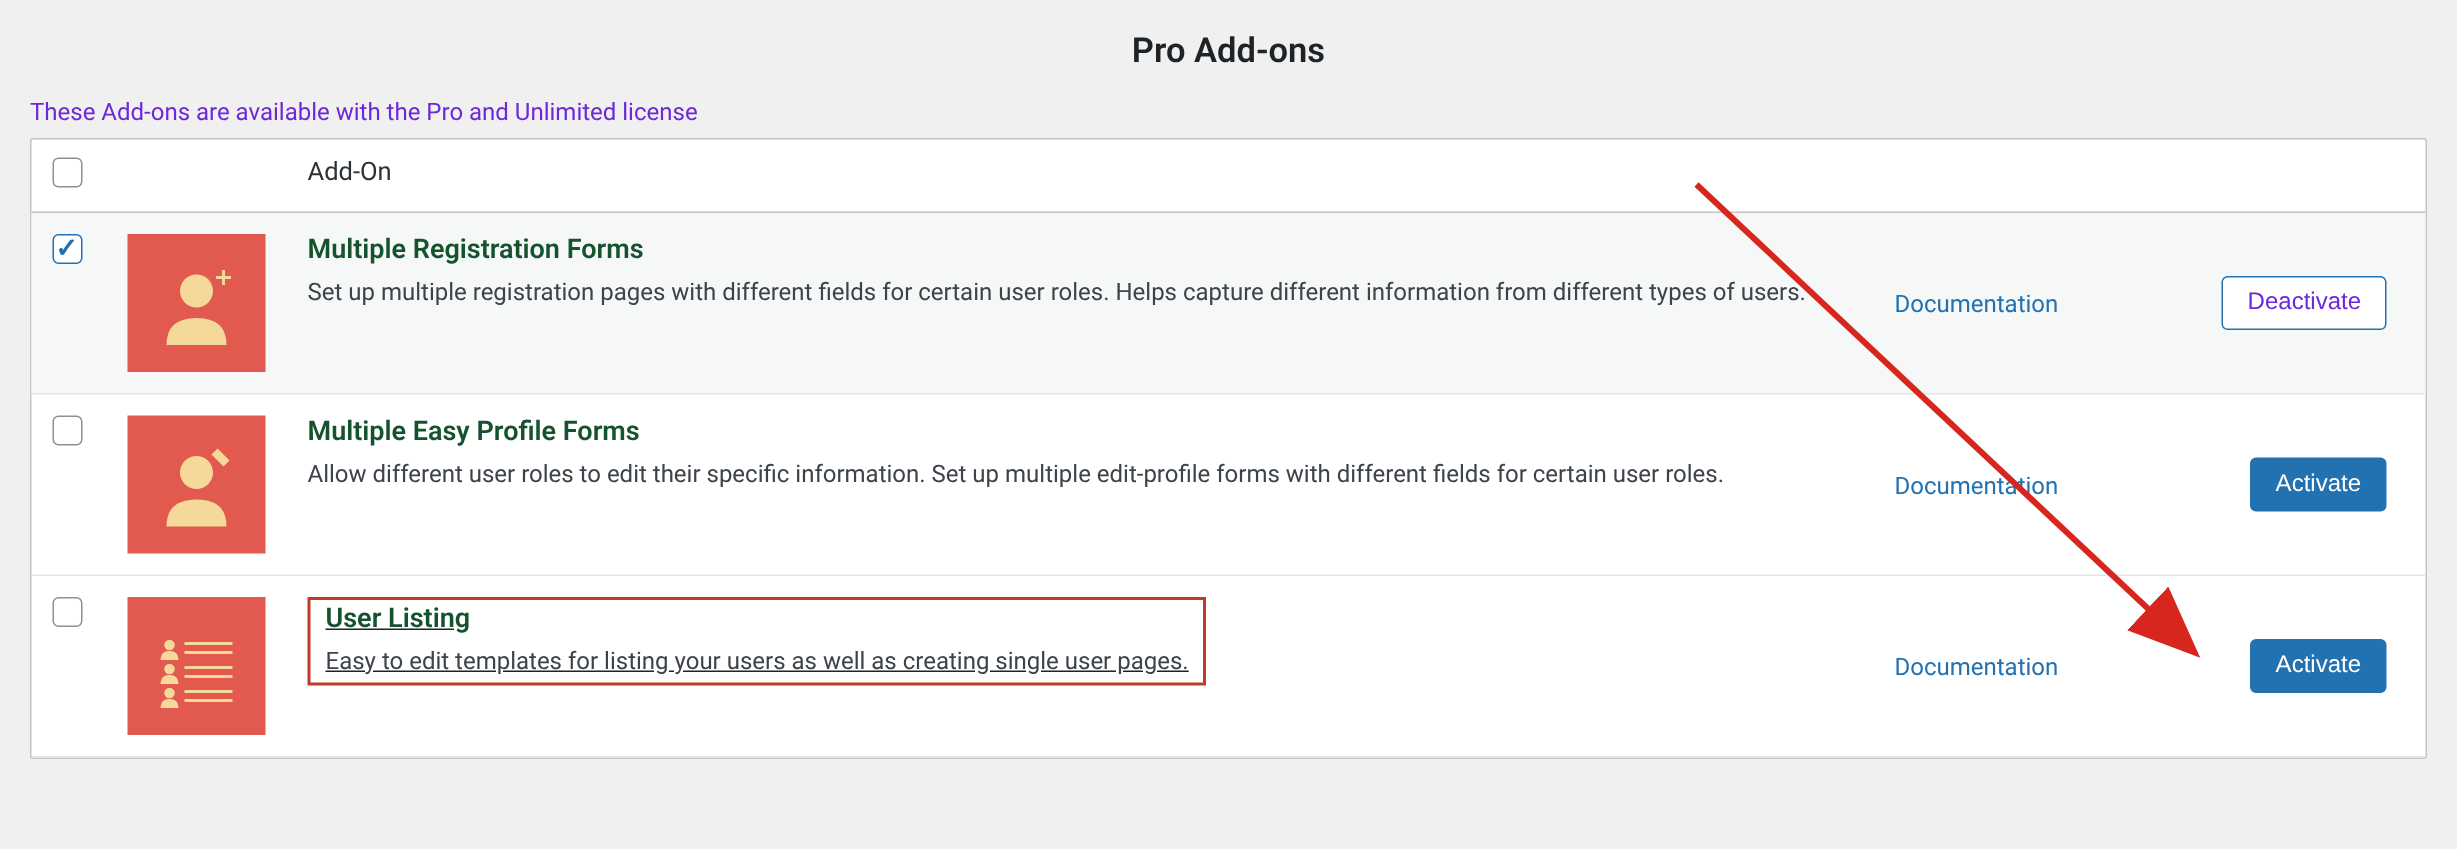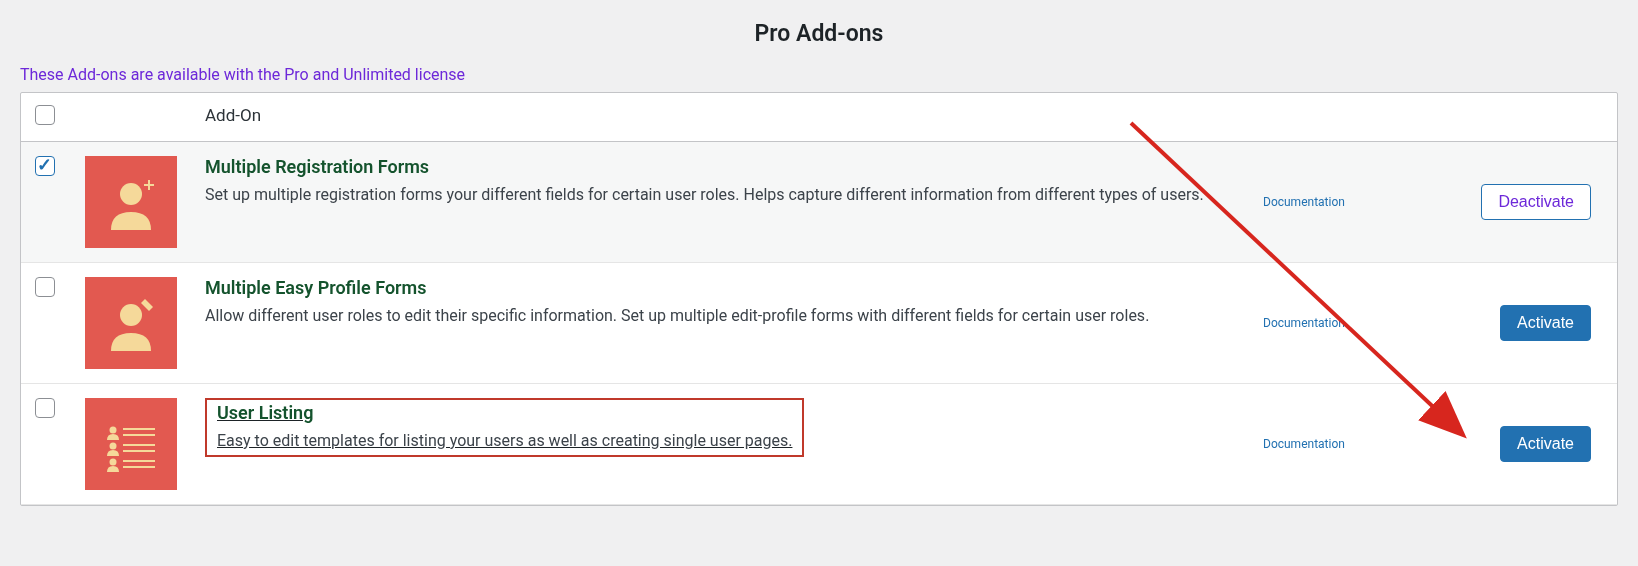--- a/index.html
+++ b/index.html
@@ -107,21 +107,21 @@
   margin-bottom: 6px;
 }
 .addon-desc {
   font-size: 16px;
   color: #3c434a;
   line-height: 1.5;
 }
 .doc-link {
   color: #2271b1;
   text-decoration: none;
-  font-size: 12px;
+  font-size: 16px;
   cursor: pointer;
 }
 .btn {
   display: inline-block;
   padding: 8px 16px;
   font-size: 16px;
   border-radius: 4px;
   cursor: pointer;
   border: 1px solid;
   background: #fff;
@@ -178,21 +178,21 @@
           <path d="M 10 58 Q 10 40 30 40 Q 50 40 50 58 Z" fill="#f5d99a"></path>
           <g stroke="#f5d99a" stroke-width="2">
             <line x1="48" y1="8" x2="48" y2="18"></line>
             <line x1="43" y1="13" x2="53" y2="13"></line>
           </g>
         </svg>
       </div>
     </div>
     <div class="col-content">
       <div class="addon-title">Multiple Registration Forms</div>
-      <div class="addon-desc">Set up multiple registration forms your different fields for certain user roles. Helps capture different information from different types of users.</div>
+      <div class="addon-desc">Set up multiple registration pages with different fields for certain user roles. Helps capture different information from different types of users.</div>
     </div>
     <div class="col-doc vcenter">
       <a class="doc-link">Documentation</a>
     </div>
     <div class="col-action vcenter" style="justify-content:flex-end;">
       <button class="btn btn-deactivate">Deactivate</button>
     </div>
   </div>
 
   <div class="addon-row">

